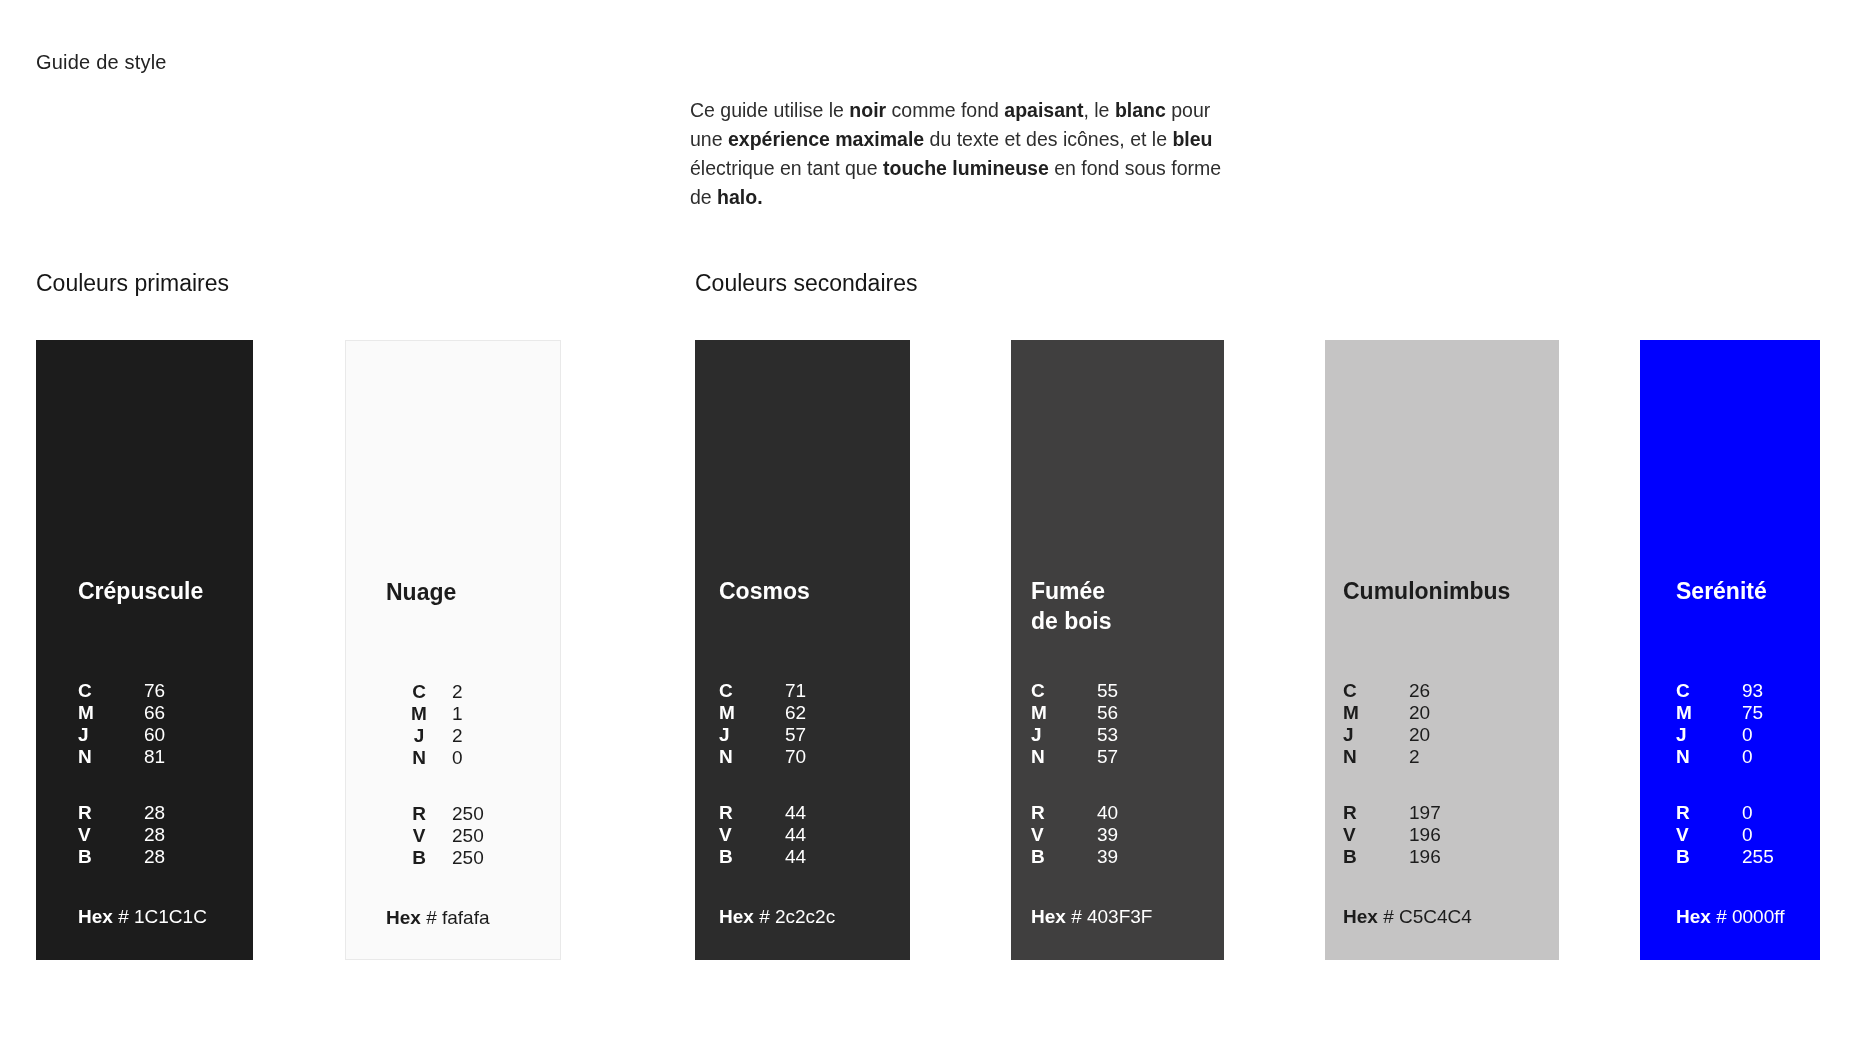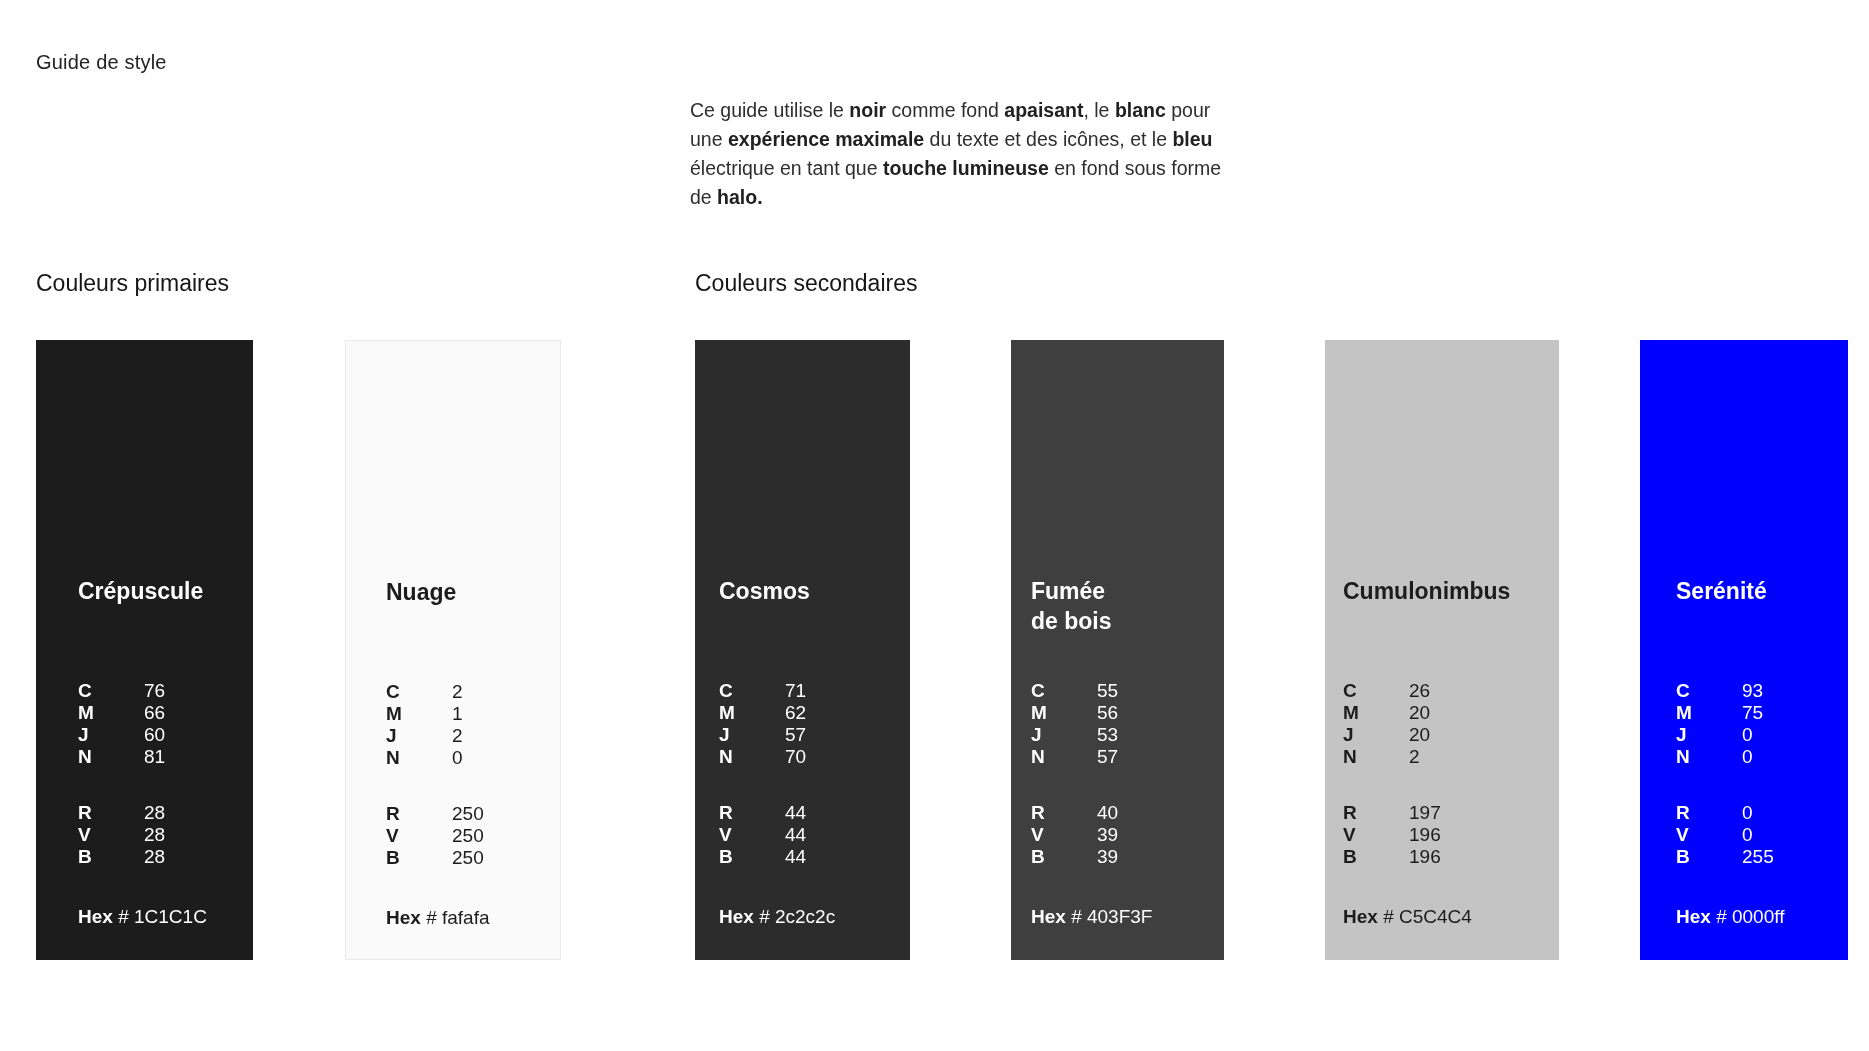--- a/index.html
+++ b/index.html
@@ -40,21 +40,21 @@
   .heading-secondary { left: 695px; }
 
   .swatch {
     position: absolute; top: 340px; height: 620px;
   }
   .s0 { left: 36px;   width: 217px; --inset: 42px; }
   .s1 { left: 345px;  width: 216px; --inset: 40px; border: 1px solid #e9e9e9; }
   .s2 { left: 695px;  width: 215px; --inset: 24px; }
   .s3 { left: 1011px; width: 213px; --inset: 20px; }
   .s4 { left: 1325px; width: 234px; --inset: 18px; }
-  .s5 { left: 1640px; width: 208px; --inset: 36px; }
+  .s5 { left: 1640px; width: 180px; --inset: 36px; }
 
   .swatch-name {
     position: absolute; left: var(--inset); top: 236px;
     font-size: 23px; font-weight: 700; line-height: 30px;
     white-space: pre-line;
   }
   .value-block { position: absolute; left: var(--inset); }
   .cmjn-block { top: 340px; }
   .rvb-block  { top: 462px; }
   .value-row { display: flex; font-size: 19px; line-height: 22px; }
@@ -108,21 +108,21 @@
           <span class="value-num">28</span>
         </div>
       <div class="value-row">
           <span class="value-key">B</span>
           <span class="value-num">28</span>
         </div>
     </div>
     <div class="hex-line"><span class="hex-label">Hex</span> <span class="value-num"># 1C1C1C</span></div>
   </div>
 
-  <div class="swatch s1" style="background: rgb(250, 250, 250); color: rgb(28, 28, 28);">
+  <div class="swatch s1" style="background: rgb(250, 250, 250); color: rgb(28, 28, 28); text-align: center;">
     <div class="swatch-name">Nuage</div>
     <div class="value-block cmjn-block">
       <div class="value-row">
           <span class="value-key">C</span>
           <span class="value-num">2</span>
         </div>
       <div class="value-row">
           <span class="value-key">M</span>
           <span class="value-num">1</span>
         </div>

